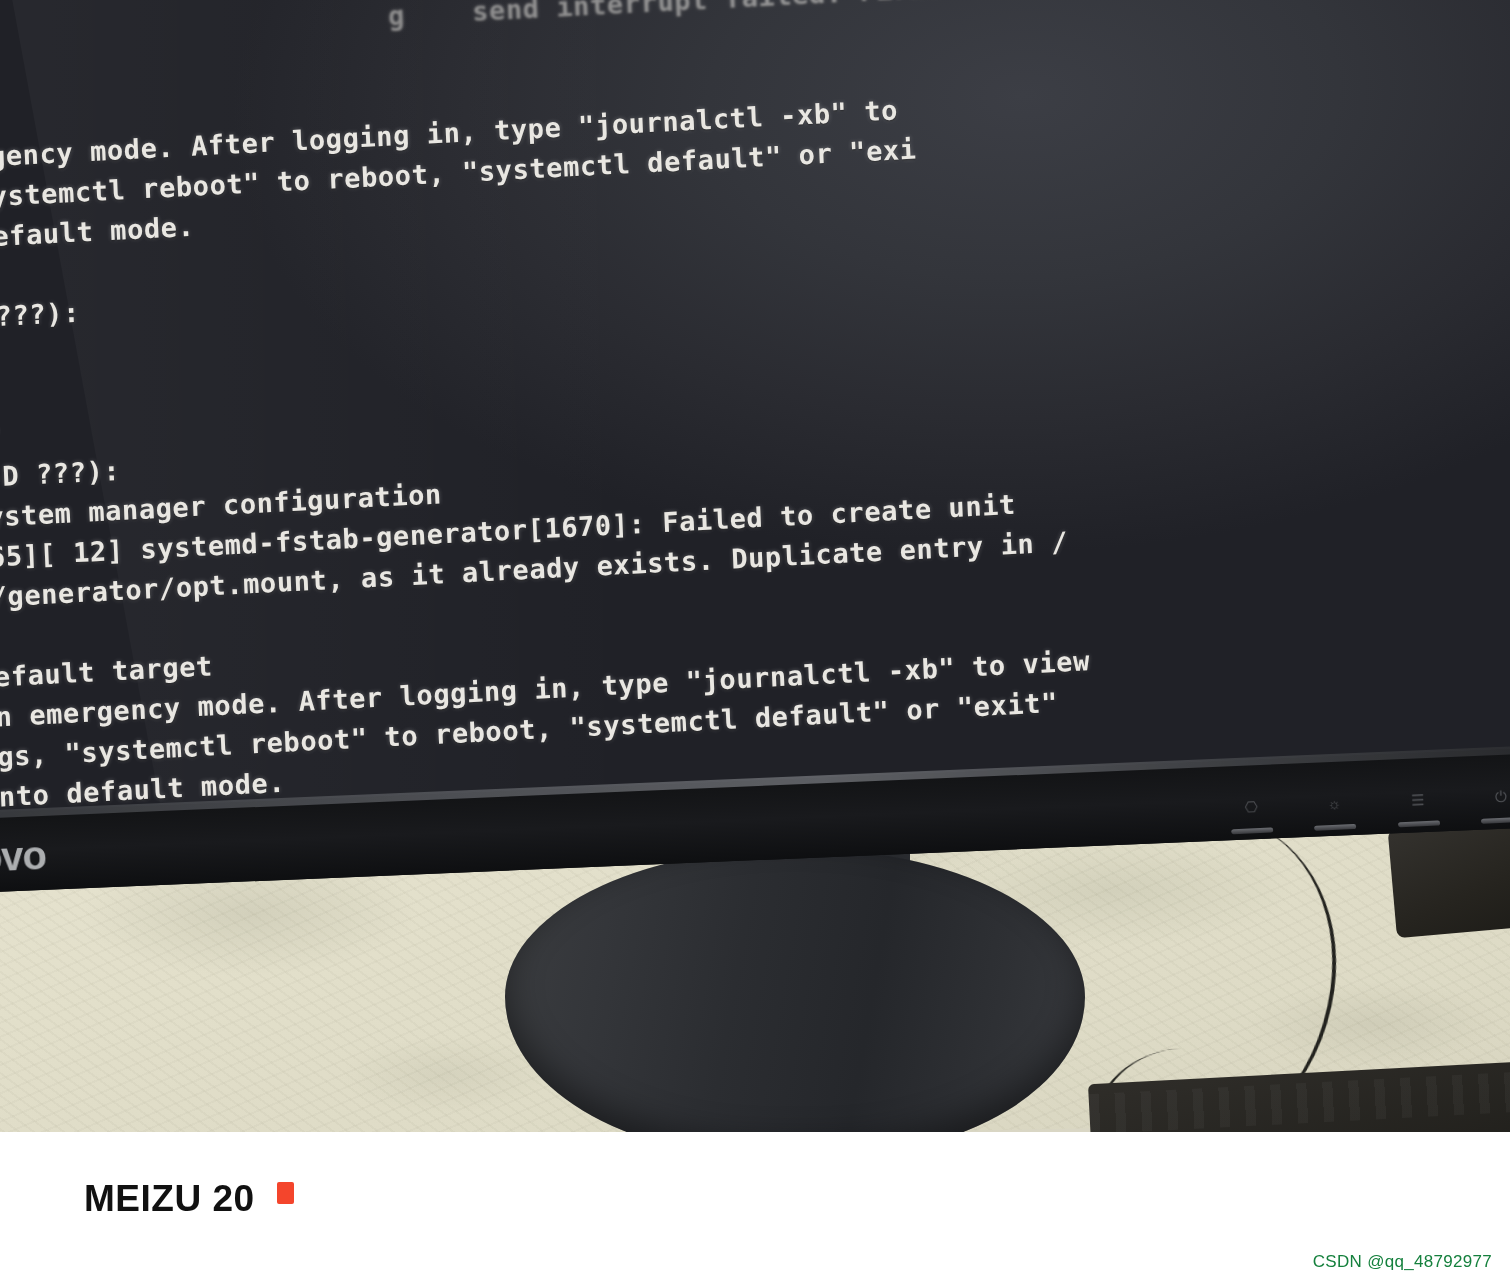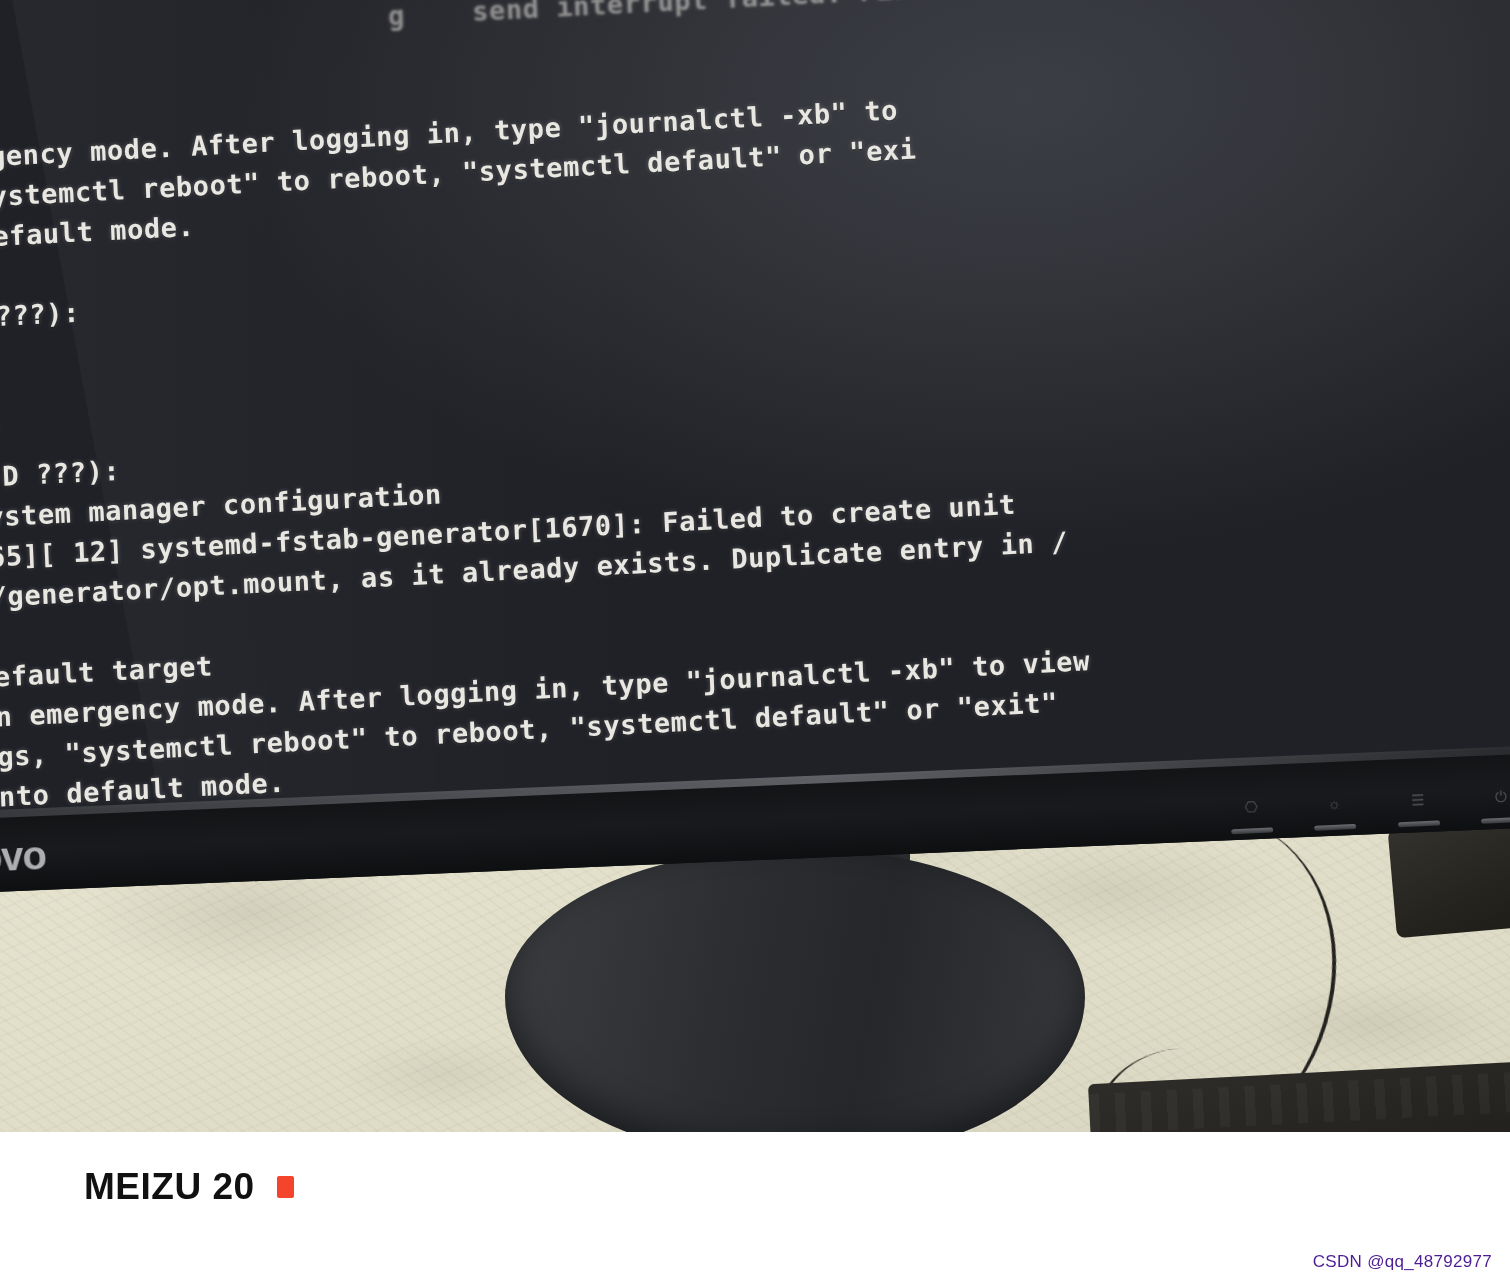--- a/index.html
+++ b/index.html
@@ -181,33 +181,33 @@
 
   
   .caption{
     position:absolute;left:0;top:1132px;width:1510px;height:148px;background:#ffffff;
   }
   .cap-left{
     position:absolute;left:84px;top:34px;display:flex;align-items:center;gap:22px;
   }
   .cap-model{
     font-family:"Liberation Sans",sans-serif;
-    font-weight:700;font-size:37px;color:#111;letter-spacing:.5px;
+    font-weight:700;font-size:37px;color:#111;letter-spacing:.5px;margin-top:12px;
   }
   .cap-dot{width:17px;height:22px;background:#f4452c;border-radius:2px;}
   .cap-right{
     position:absolute;right:68px;top:42px;
     font-family:"Liberation Sans",sans-serif;
     font-weight:600;font-size:29px;color:#1a1a1a;letter-spacing:.4px;
     white-space:pre;
   }
   .watermark{
     position:absolute;right:18px;bottom:8px;
     font-family:"Liberation Sans",sans-serif;
-    font-size:17px;color:#4c1d95;letter-spacing:.3px;
+    font-size:17px;color:#15803d;letter-spacing:.3px;
   }
 </style>
 </head>
 <body>
 
 <div class="shot">
 
   <div class="photo">
 
     <div class="desk"></div>

